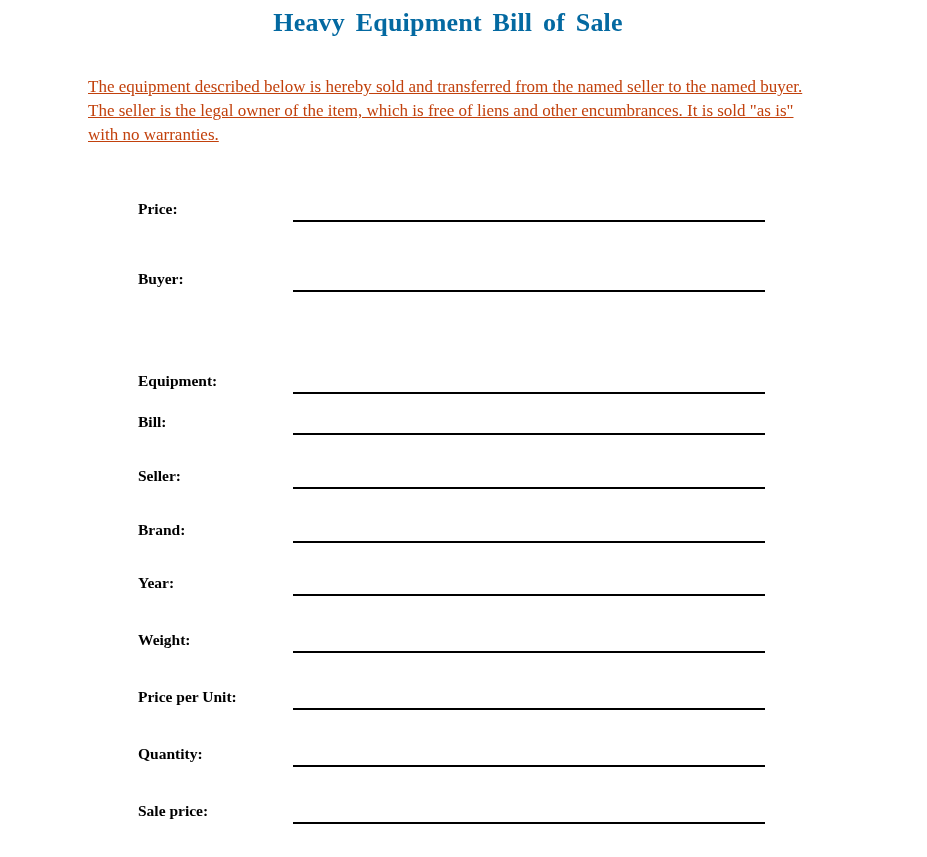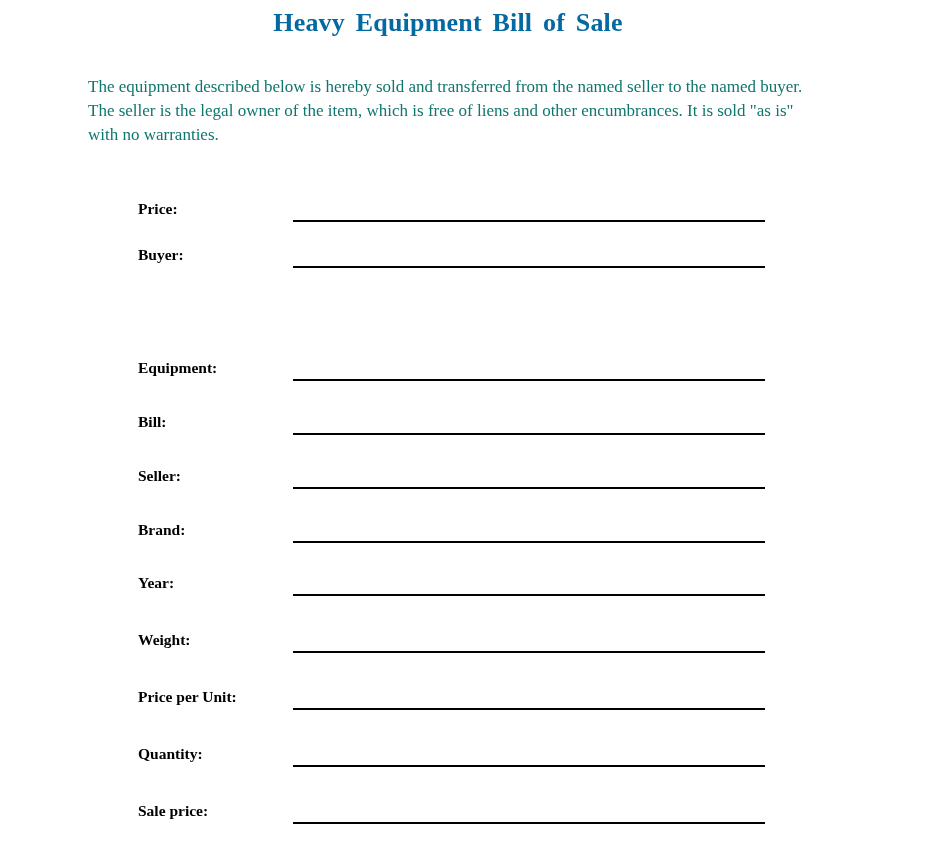--- a/index.html
+++ b/index.html
@@ -28,21 +28,22 @@
     letter-spacing: 0.2px;
     color: #0369a1;
   }
   .doc-intro {
     position: absolute;
     top: 75px;
     left: 88px;
     width: 728px;
     font-size: 17px;
     line-height: 24px;
-    color: #0f766e;
+    color: #c2410c;
+    text-decoration: underline;
   }
   .field-row {
     position: absolute;
     left: 138px;
     width: 640px;
     height: 24px;
   }
   .field-label {
     position: absolute;
     left: 0;
@@ -77,27 +78,27 @@
   <div class="doc-title">Heavy Equipment Bill of Sale</div>
 
   <div class="doc-intro">The equipment described below is hereby sold and transferred from the named seller to the named buyer. The seller is the legal owner of the item, which is free of liens and other encumbrances. It is sold "as is" with no warranties.</div>
 
   <div class="field-row" style="top:200px">
     <span class="field-label">Price:</span>
     <span class="field-value"></span>
     <div class="field-line"></div>
   </div>
 
-  <div class="field-row" style="top:246px">
+  <div class="field-row" style="top:270px">
     <span class="field-label">Buyer:</span>
     <span class="field-value"></span>
     <div class="field-line"></div>
   </div>
 
-  <div class="field-row" style="top:359px">
+  <div class="field-row" style="top:372px">
     <span class="field-label">Equipment:</span>
     <span class="field-value"></span>
     <div class="field-line"></div>
   </div>
 
   <div class="field-row" style="top:413px">
     <span class="field-label">Bill:</span>
     <span class="field-value"></span>
     <div class="field-line"></div>
   </div>

